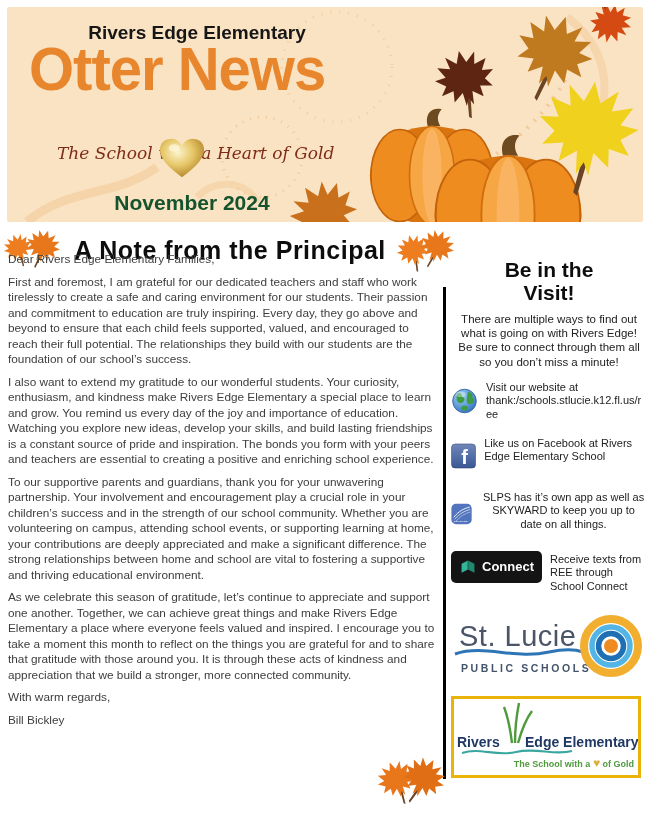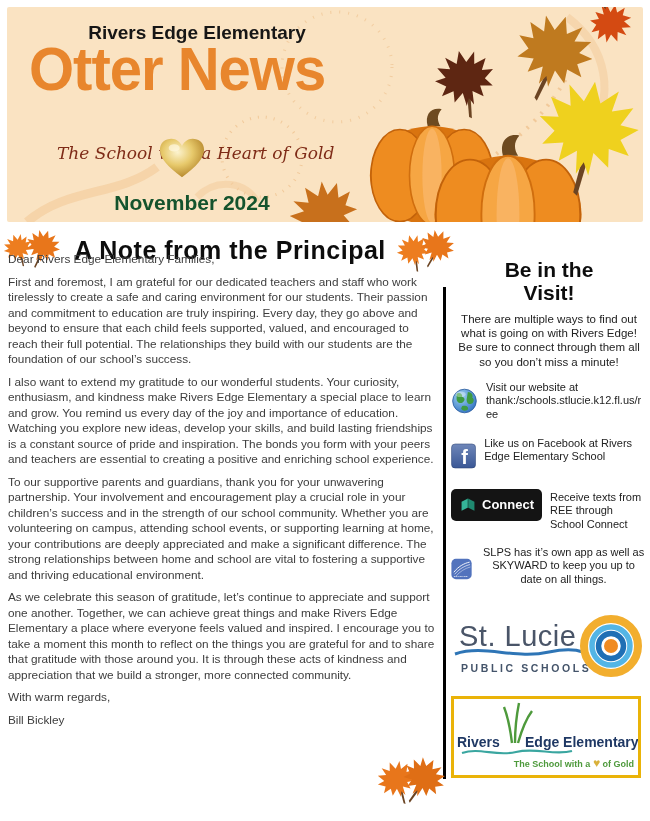--- a/index.html
+++ b/index.html
@@ -168,40 +168,40 @@
 
       <div class="connect-item">
         <svg width="42" height="42" viewBox="0 0 48 48">
           <rect x="1" y="1" width="46" height="46" rx="7" fill="url(#fbgrad)" stroke="#2D4373" stroke-width="1"></rect>
           <text x="26" y="40" font-family="Liberation Sans, sans-serif" font-size="38" font-weight="bold" fill="#fff" text-anchor="middle">f</text>
         </svg>
         <span class="txt">Like us on Facebook at Rivers Edge Elementary School</span>
       </div>
 
       <div class="connect-item">
+        <svg width="50" height="50" viewBox="0 0 52 52">
+          <rect x="1" y="1" width="50" height="50" rx="11" fill="#5273BD"></rect>
+          <path d="M7 34 C18 20 32 12 46 9" fill="none" stroke="#fff" stroke-width="2.4" opacity=".95"></path>
+          <path d="M9 39 C20 26 34 18 47 15" fill="none" stroke="#fff" stroke-width="1.8" opacity=".9"></path>
+          <path d="M12 44 C22 32 35 24 48 21" fill="none" stroke="#fff" stroke-width="1.3" opacity=".85"></path>
+          <text x="7" y="45" font-family="Liberation Sans, sans-serif" font-size="6" font-weight="bold" fill="#fff" letter-spacing=".5">SKYWARD</text>
+        </svg>
+        <span class="txt skyward-txt">SLPS has it’s own app as well as SKYWARD to keep you up to date on all things.</span>
+      </div>
+
+      <div class="connect-item">
         <div class="connect-badge">
           <svg width="18" height="18" viewBox="0 0 28 26">
             <path d="M4 22 L4 8 L14 3 L14 17 Z" fill="#35B598"></path>
             <path d="M14 3 L24 8 L24 22 L14 17 Z" fill="#1F8A70"></path>
             <path d="M14 3 L14 17" stroke="#0e3f33" stroke-width="1"></path>
           </svg>
           <span class="lbl">Connect</span>
         </div>
         <span class="txt">Receive texts from REE through School Connect</span>
-      </div>
-
-      <div class="connect-item">
-        <svg width="50" height="50" viewBox="0 0 52 52">
-          <rect x="1" y="1" width="50" height="50" rx="11" fill="#5273BD"></rect>
-          <path d="M7 34 C18 20 32 12 46 9" fill="none" stroke="#fff" stroke-width="2.4" opacity=".95"></path>
-          <path d="M9 39 C20 26 34 18 47 15" fill="none" stroke="#fff" stroke-width="1.8" opacity=".9"></path>
-          <path d="M12 44 C22 32 35 24 48 21" fill="none" stroke="#fff" stroke-width="1.3" opacity=".85"></path>
-          <text x="7" y="45" font-family="Liberation Sans, sans-serif" font-size="6" font-weight="bold" fill="#fff" letter-spacing=".5">SKYWARD</text>
-        </svg>
-        <span class="txt skyward-txt">SLPS has it’s own app as well as SKYWARD to keep you up to date on all things.</span>
       </div>
     </div>
 
     
     <svg class="slps-logo" width="192" height="78" viewBox="0 0 192 78">
       <text x="8" y="40" font-family="Liberation Sans, sans-serif" font-size="29" fill="#4A5568" letter-spacing=".5">St. Lucie</text>
       <path d="M4 48 C34 38 64 54 98 46 C112 43 124 43 132 46" fill="none" stroke="#2E75B6" stroke-width="3"></path>
       <text x="10" y="66" font-family="Liberation Sans, sans-serif" font-size="10.5" font-weight="bold" fill="#44546A" letter-spacing="2.6">PUBLIC SCHOOLS</text>
       <g transform="translate(160,40)">
         <circle r="27" fill="none" stroke="#F2AE2E" stroke-width="8"></circle>

